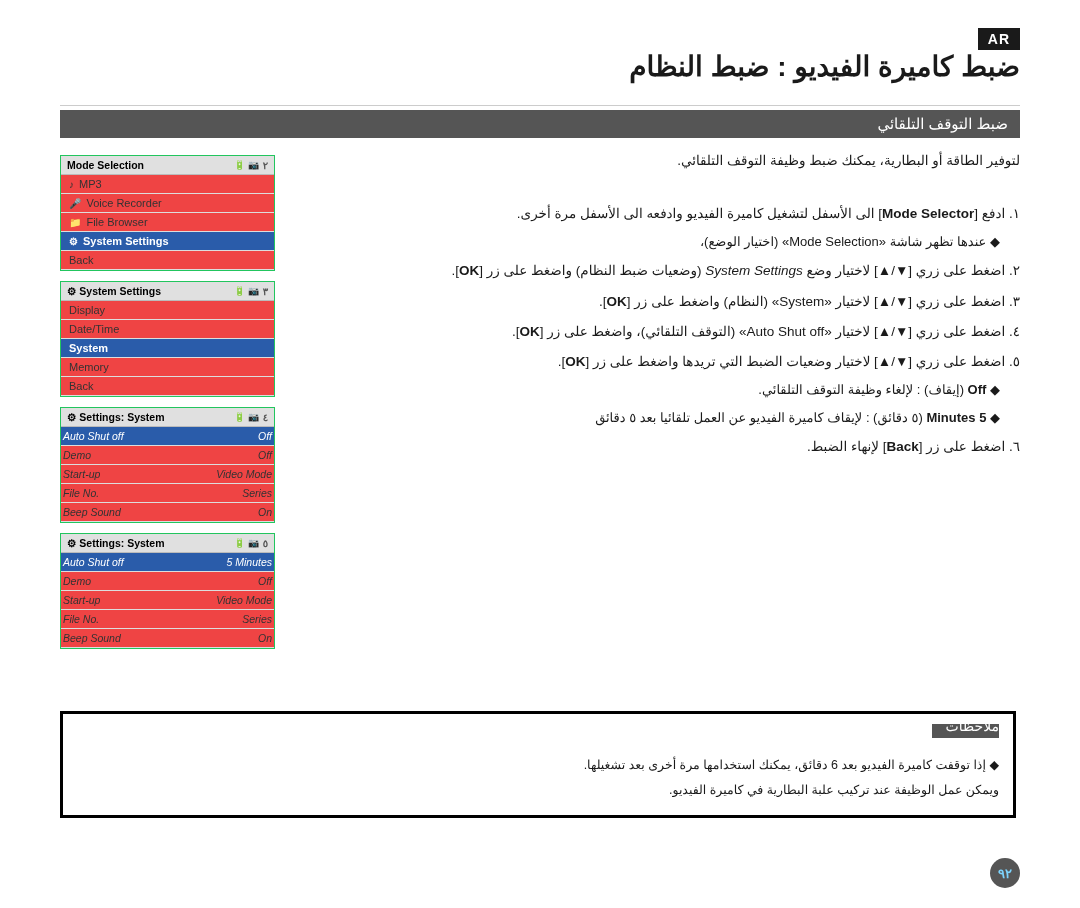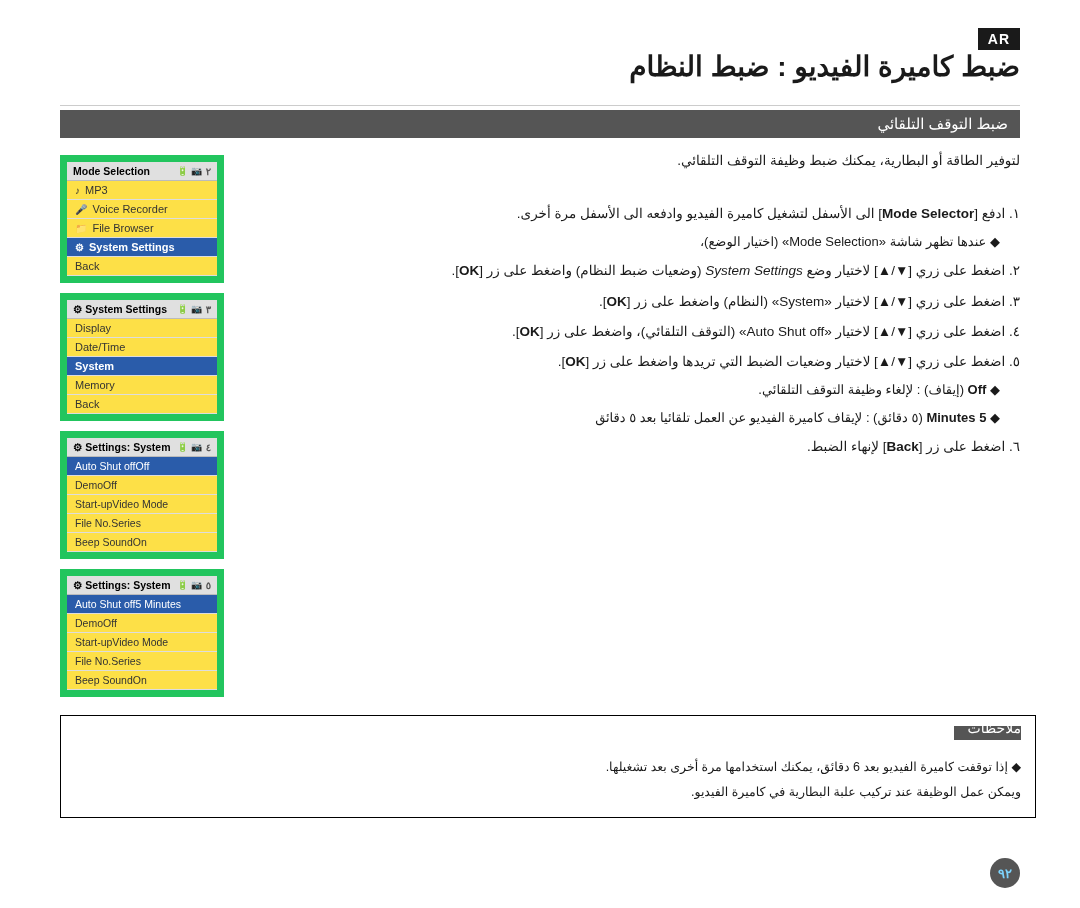--- a/index.html
+++ b/index.html
@@ -79,25 +79,25 @@
     
     .panels-area {
       position: absolute;
       top: 155px;
       left: 60px;
       width: 195px;
     }
 
     
     .ui-panel {
-      border: 7px solid #22c55e;
+      border: 1px solid #22c55e;
       margin-bottom: 10px;
       font-size: 11px;
-      background: #fde047;
-      width: 164px;
+      background: #ef4444;
+      width: 215px;
     }
 
     .ui-panel .panel-header {
       background: #e0e0e0;
       padding: 3px 6px;
       font-weight: bold;
       display: flex;
       justify-content: space-between;
       align-items: center;
       border-bottom: 1px solid #bbb;
@@ -133,24 +133,26 @@
     .ui-panel .panel-item.bold-item {
       font-weight: bold;
     }
 
     .ui-panel .panel-item .item-icon {
       font-size: 10px;
     }
 
     .ui-panel .panel-item-row {
       display: flex;
-      padding: 3px 8px;
+      justify-content: space-between;
+      padding: 3px 2px;
       border-bottom: 1px solid #ddd;
       color: #333;
       font-size: 10.5px;
+      font-style: italic;
     }
 
     .ui-panel .panel-item-row .label {
       color: #333;
     }
 
     .ui-panel .panel-item-row .value {
       color: #333;
     }
 
@@ -162,22 +164,22 @@
     .ui-panel .panel-item-row.highlighted-row .label,
     .ui-panel .panel-item-row.highlighted-row .value {
       color: #fff;
     }
 
     
     .notes-box {
       position: absolute;
       bottom: 90px;
       left: 60px;
-      right: 44px;
-      border: 1px solid #000000;
+      right: 64px;
+      border: 3px solid #000000;
       padding: 10px 14px;
       direction: rtl;
     }
 
     .notes-header {
       background: #555;
       color: #fff;
       text-align: center;
       padding: 3px 10px;
       font-size: 14px;

